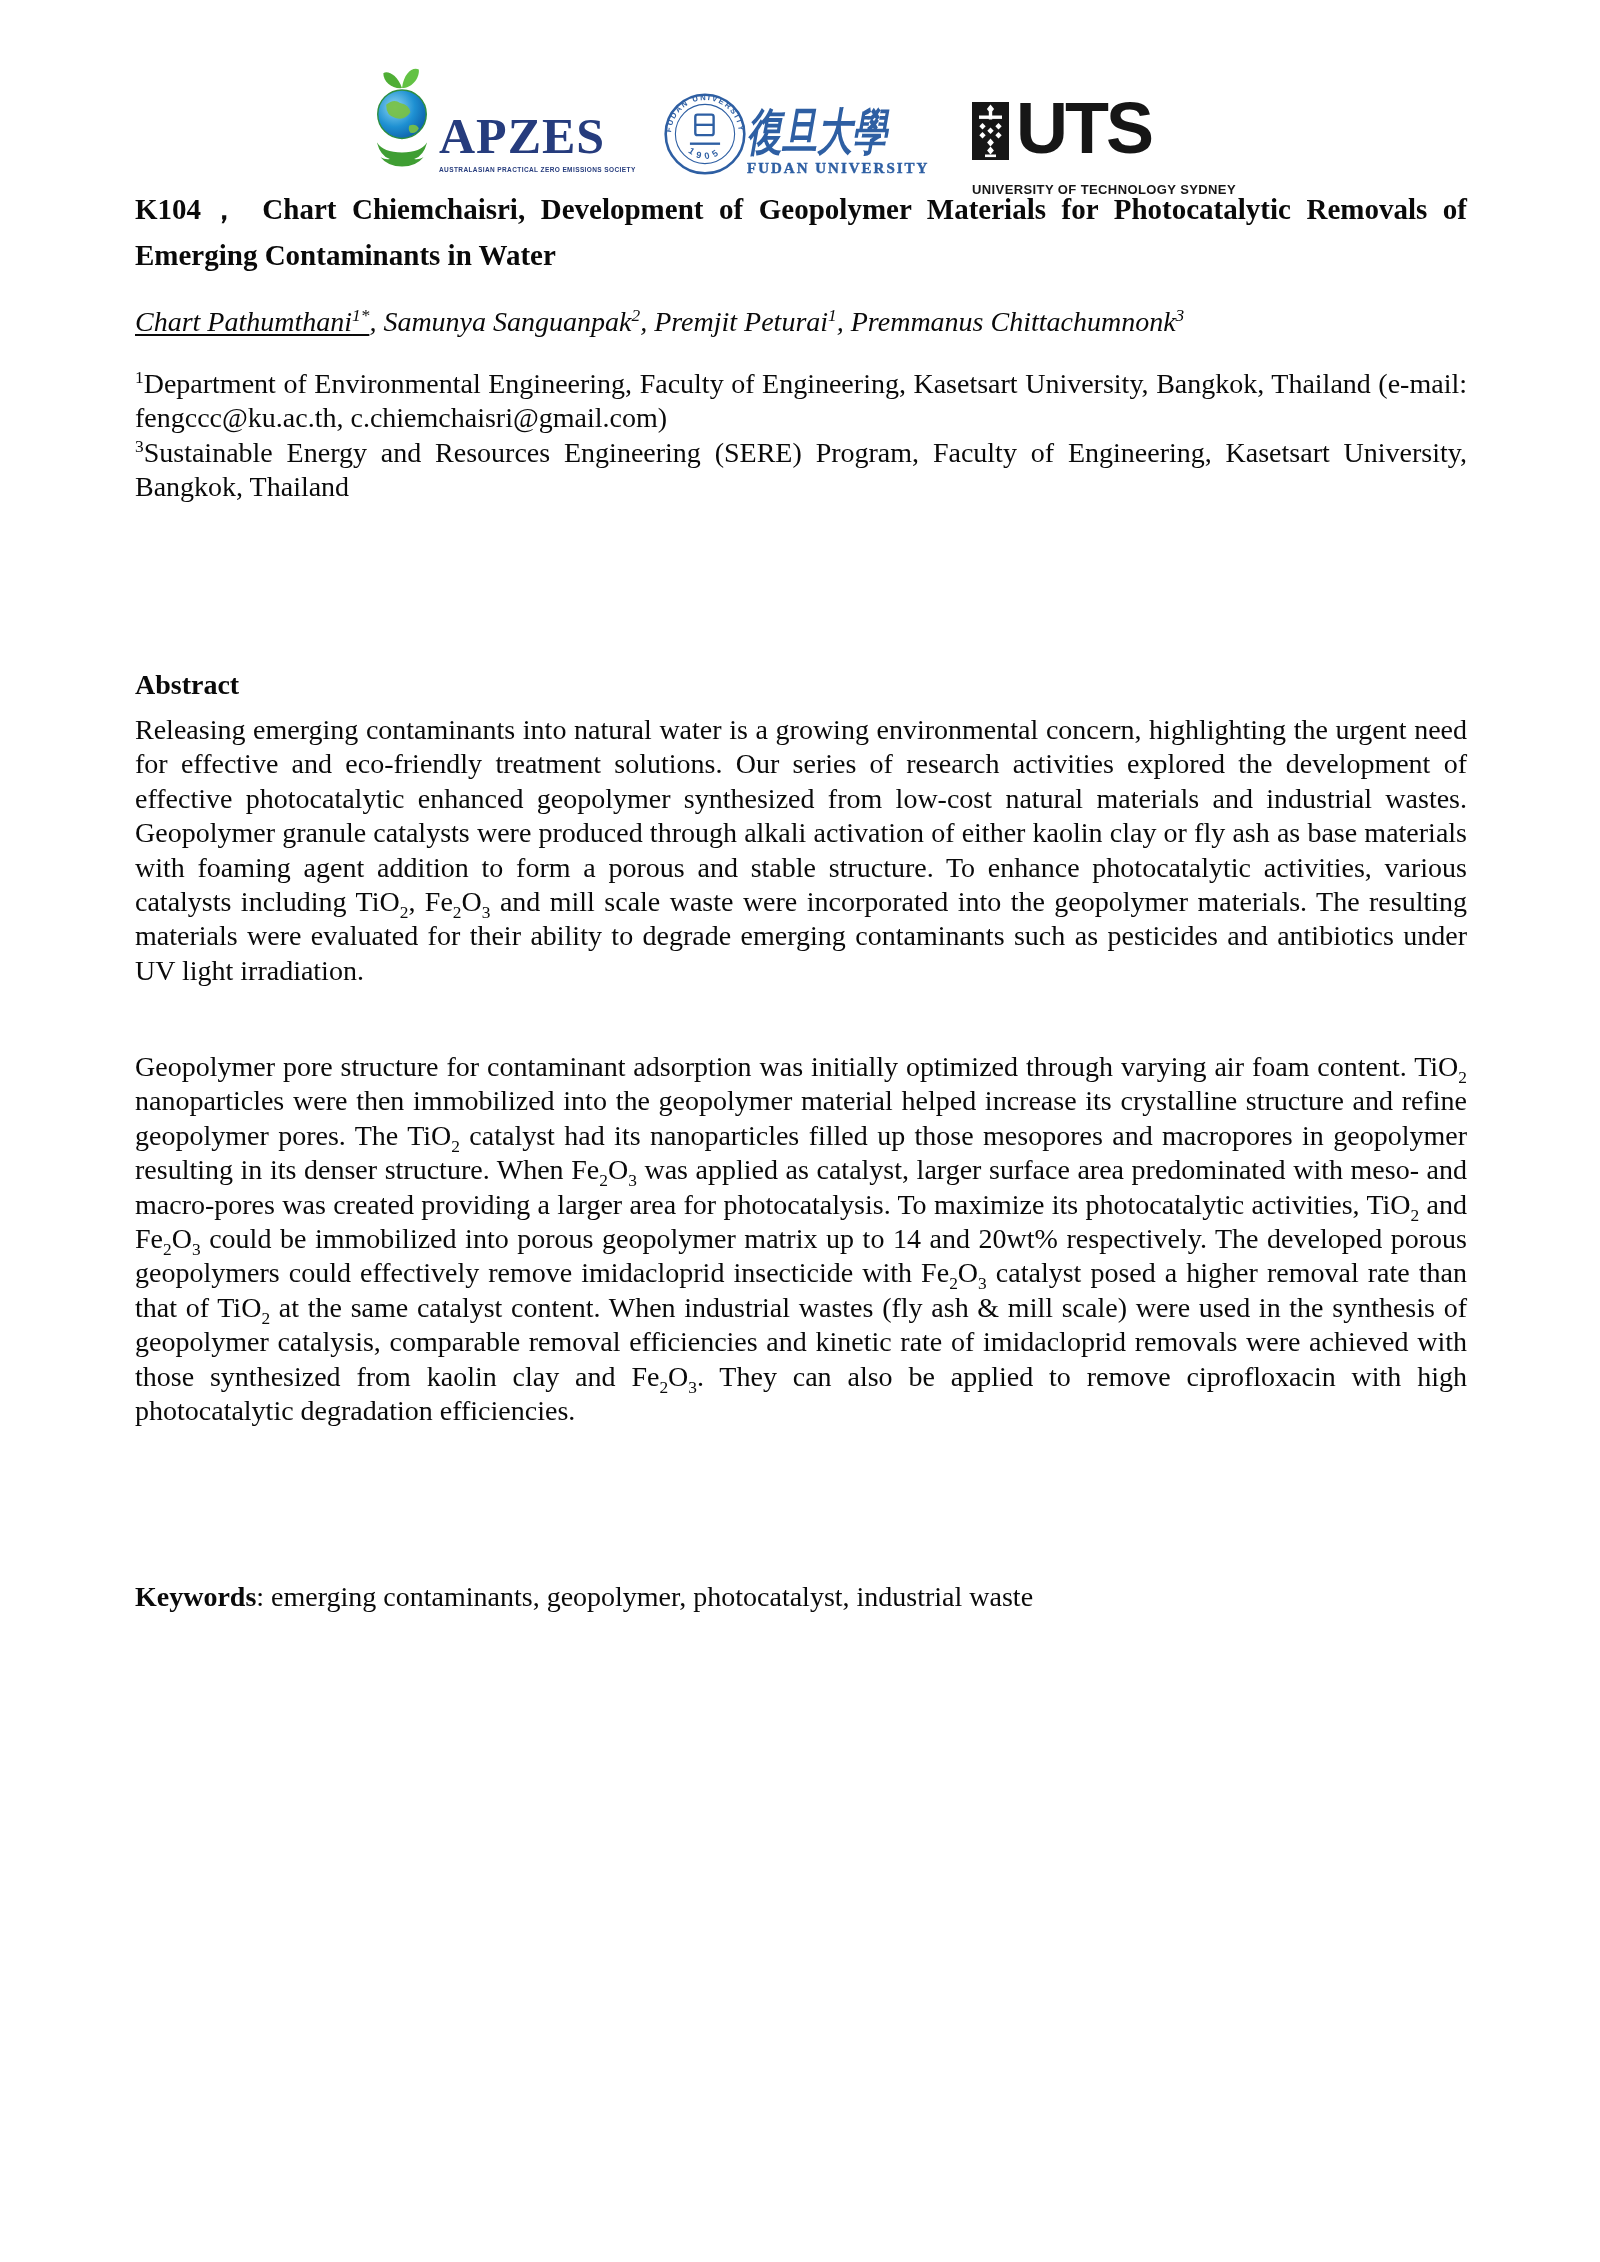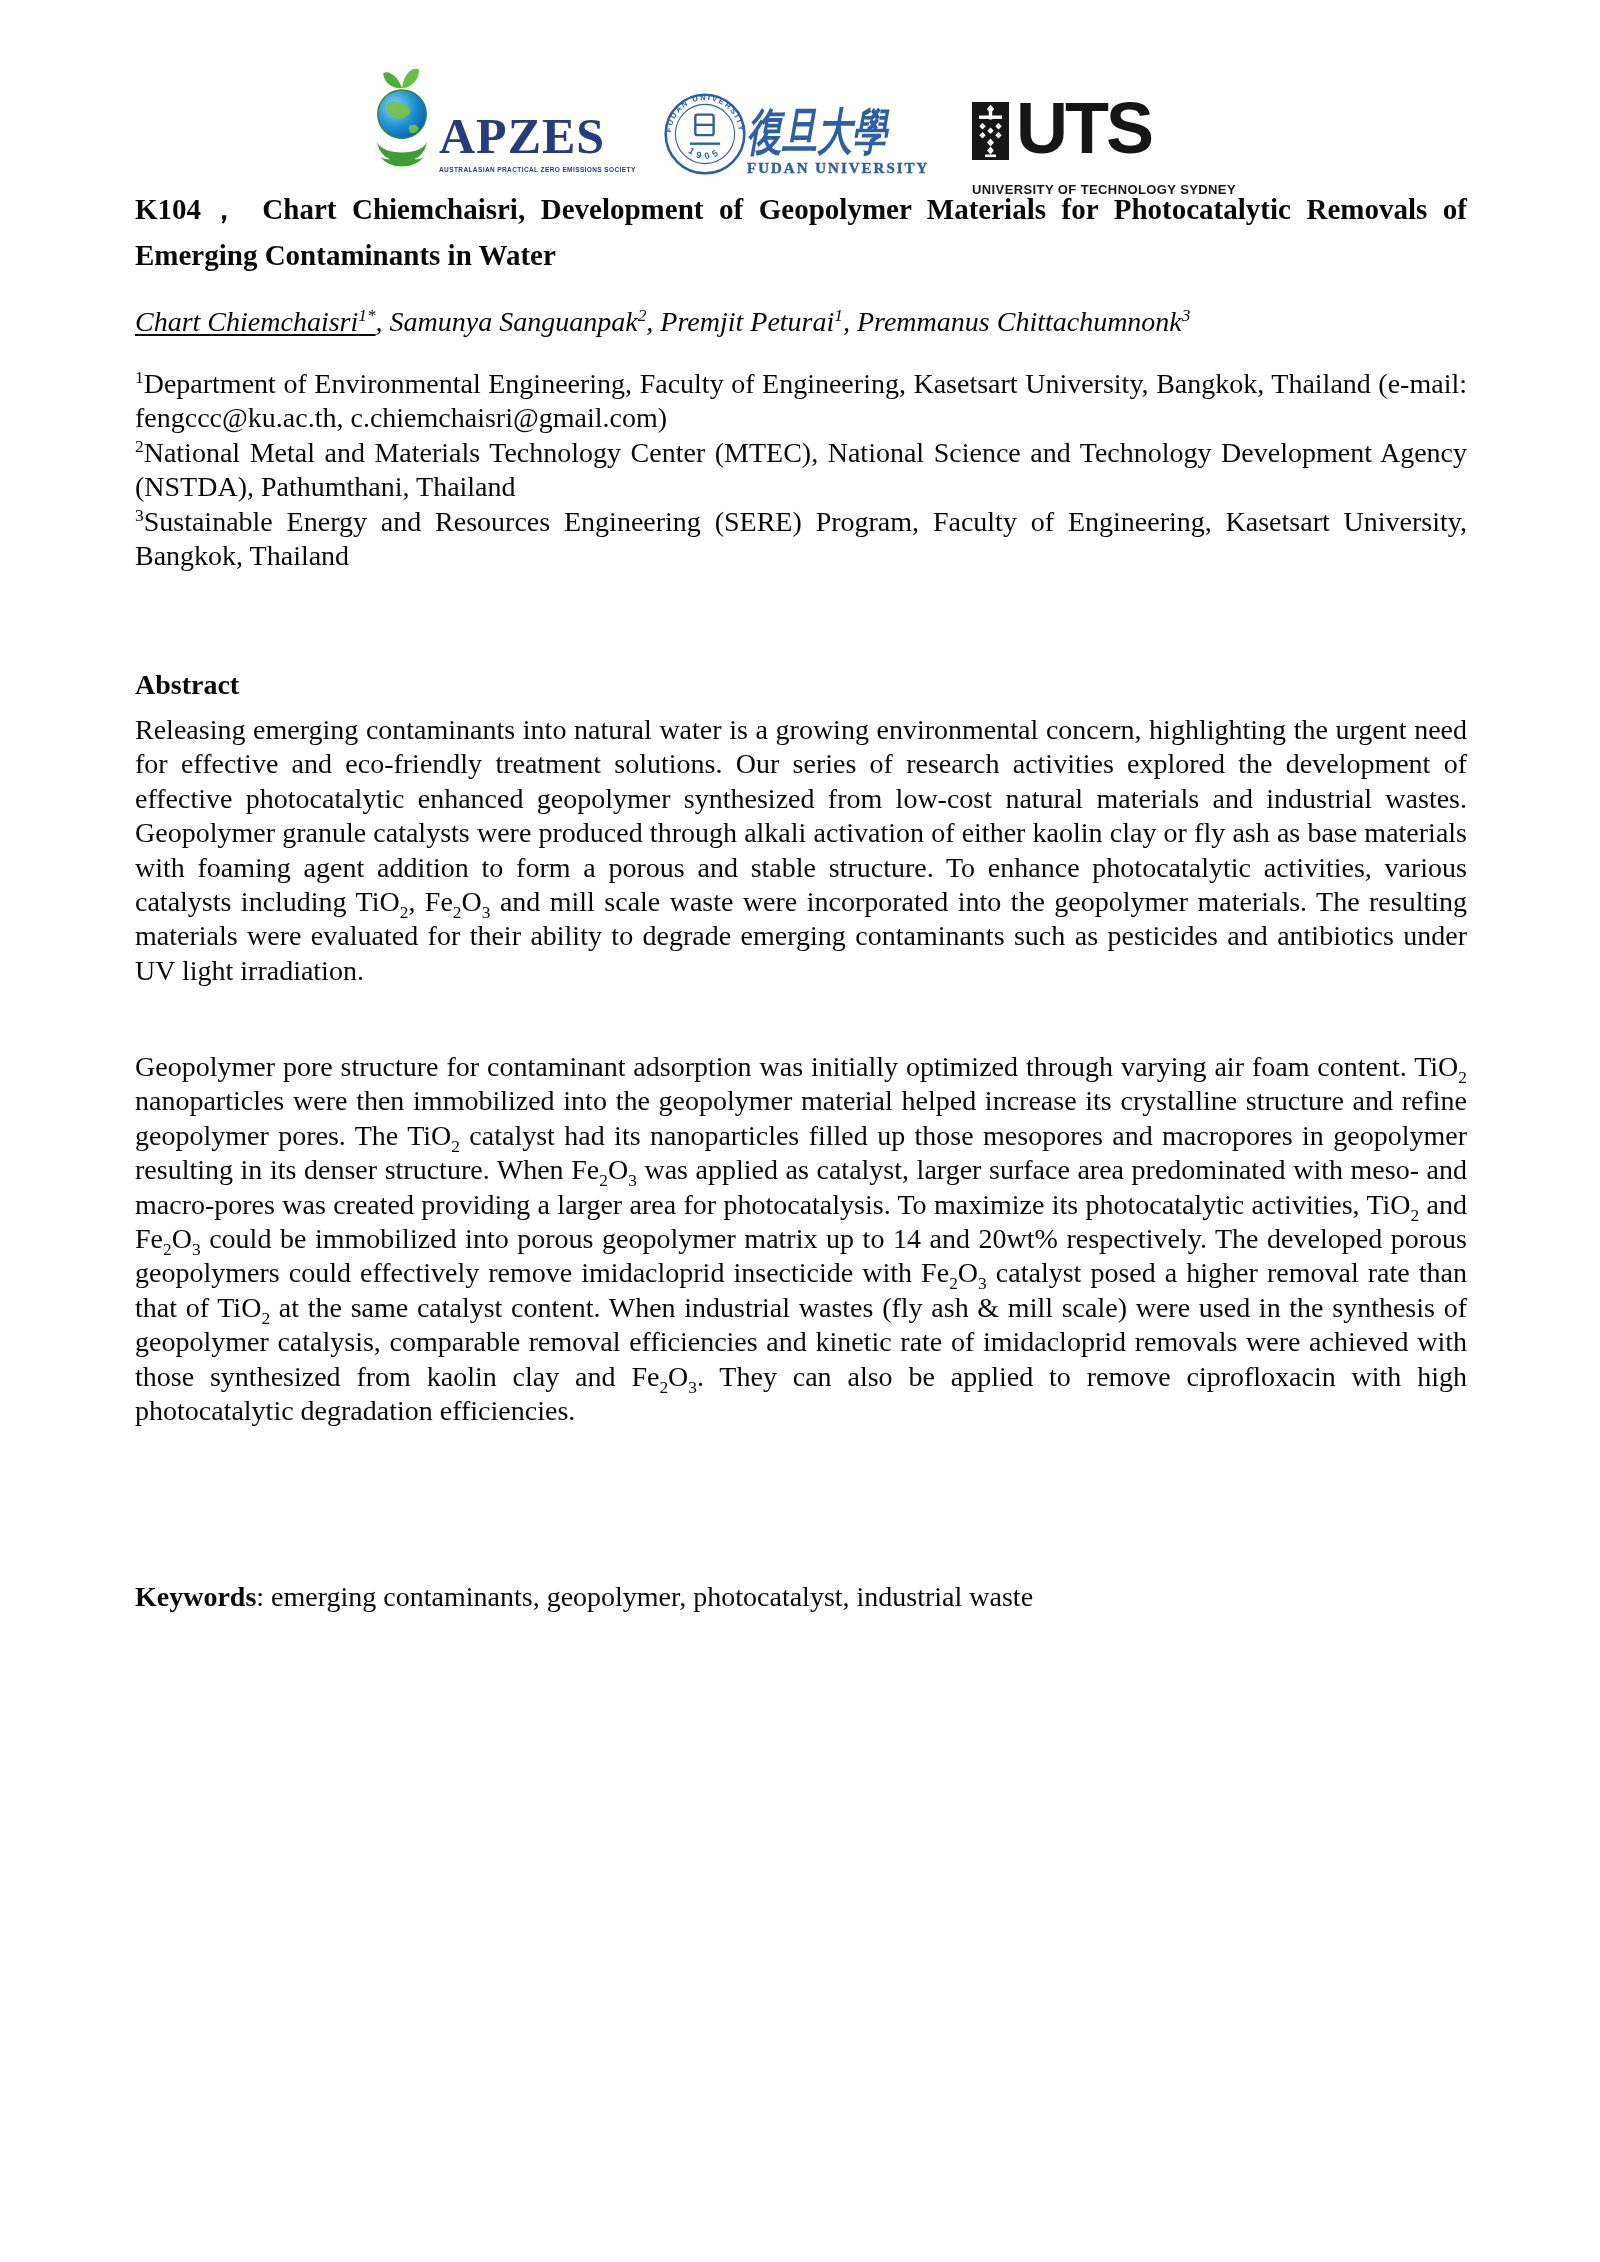--- a/index.html
+++ b/index.html
@@ -161,25 +161,24 @@
         </svg>
         <div class="uts-acronym">UTS</div>
       </div>
       <div class="uts-caption">UNIVERSITY OF TECHNOLOGY SYDNEY</div>
     </div>
 
   </div>
 
   <div class="tblock paper-title">K104， Chart Chiemchaisri, Development of Geopolymer Materials for Photocatalytic Removals of Emerging Contaminants in Water</div>
 
-  <div class="tblock authors"><span class="u"><span>Chart Chiemchaisri</span><sup>1*</sup></span><span>, Samunya Sanguanpak</span><sup>2</sup><span>, Premjit Peturai</span><sup>1</sup><span>, Premmanus Chittachumnonk</span><sup>3</sup></div>
+  <div class="tblock authors"><span class="u"><span>Chart Pathumthani</span><sup>1*</sup></span><span>, Samunya Sanguanpak</span><sup>2</sup><span>, Premjit Peturai</span><sup>1</sup><span>, Premmanus Chittachumnonk</span><sup>3</sup></div>
 
   <div class="tblock affiliations">
     <p><sup>1</sup><span>Department of Environmental Engineering, Faculty of Engineering, Kasetsart University, Bangkok, Thailand (e-mail: fengccc@ku.ac.th, c.chiemchaisri@gmail.com)</span></p>
-    <p><sup>2</sup><span>National Metal and Materials Technology Center (MTEC), National Science and Technology Development Agency (NSTDA), Pathumthani, Thailand</span></p>
     <p><sup>3</sup><span>Sustainable Energy and Resources Engineering (SERE) Program, Faculty of Engineering, Kasetsart University, Bangkok, Thailand</span></p>
   </div>
 
   <div class="tblock abstract-heading">Abstract</div>
   <p class="tblock para para1"><span>Releasing emerging contaminants into natural water is a growing environmental concern, highlighting the urgent need for effective and eco-friendly treatment solutions. Our series of research activities explored the development of effective photocatalytic enhanced geopolymer synthesized from low-cost natural materials and industrial wastes. Geopolymer granule catalysts were produced through alkali activation of either kaolin clay or fly ash as base materials with foaming agent addition to form a porous and stable structure. To enhance photocatalytic activities, various catalysts including TiO</span><sub>2</sub><span>, Fe</span><sub>2</sub><span>O</span><sub>3</sub><span> and mill scale waste were incorporated into the geopolymer materials. The resulting materials were evaluated for their ability to degrade emerging contaminants such as pesticides and antibiotics under UV light irradiation.</span></p>
   <p class="tblock para para2"><span>Geopolymer pore structure for contaminant adsorption was initially optimized through varying air foam content. TiO</span><sub>2</sub><span> nanoparticles were then immobilized into the geopolymer material helped increase its crystalline structure and refine geopolymer pores. The TiO</span><sub>2</sub><span> catalyst had its nanoparticles filled up those mesopores and macropores in geopolymer resulting in its denser structure. When Fe</span><sub>2</sub><span>O</span><sub>3</sub><span> was applied as catalyst, larger surface area predominated with meso- and macro-pores was created providing a larger area for photocatalysis. To maximize its photocatalytic activities, TiO</span><sub>2</sub><span> and Fe</span><sub>2</sub><span>O</span><sub>3</sub><span> could be immobilized into porous geopolymer matrix up to 14 and 20wt% respectively. The developed porous geopolymers could effectively remove imidacloprid insecticide with Fe</span><sub>2</sub><span>O</span><sub>3</sub><span> catalyst posed a higher removal rate than that of TiO</span><sub>2</sub><span> at the same catalyst content. When industrial wastes (fly ash &amp; mill scale) were used in the synthesis of geopolymer catalysis, comparable removal efficiencies and kinetic rate of imidacloprid removals were achieved with those synthesized from kaolin clay and Fe</span><sub>2</sub><span>O</span><sub>3</sub><span>. They can also be applied to remove ciprofloxacin with high photocatalytic degradation efficiencies.</span></p>
 
   <div class="tblock keywords">
     <span class="kw-label">Keywords</span><span>: emerging contaminants, geopolymer, photocatalyst, industrial waste</span>
   </div>

